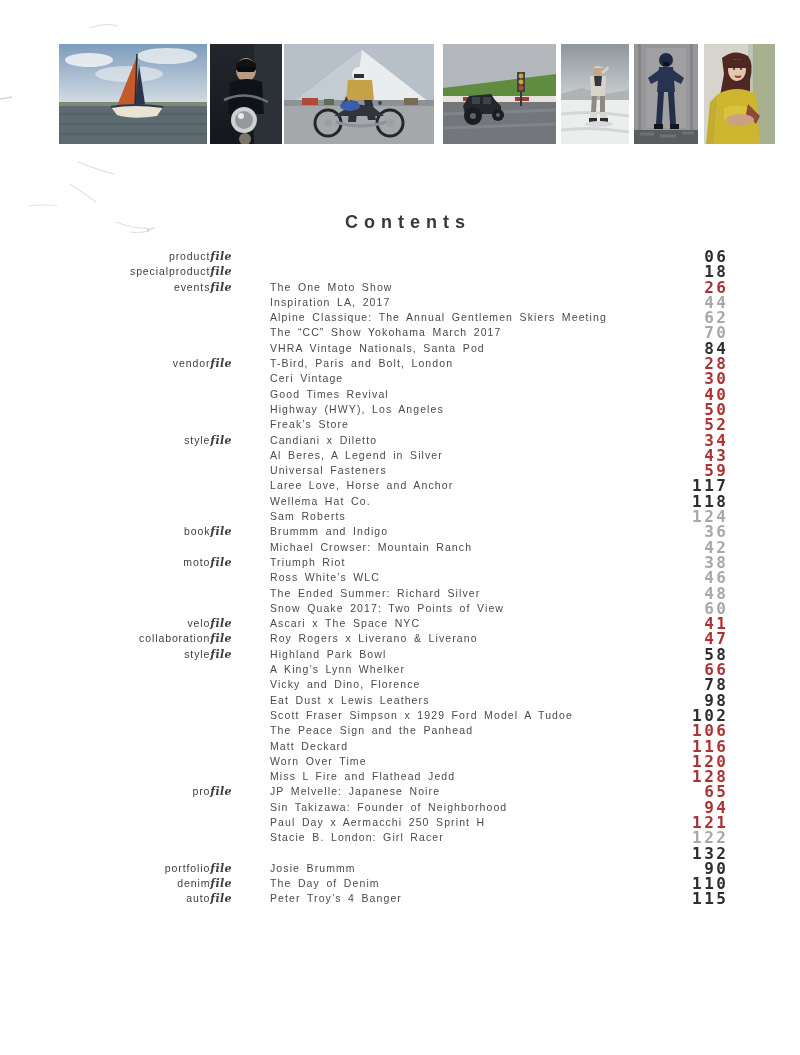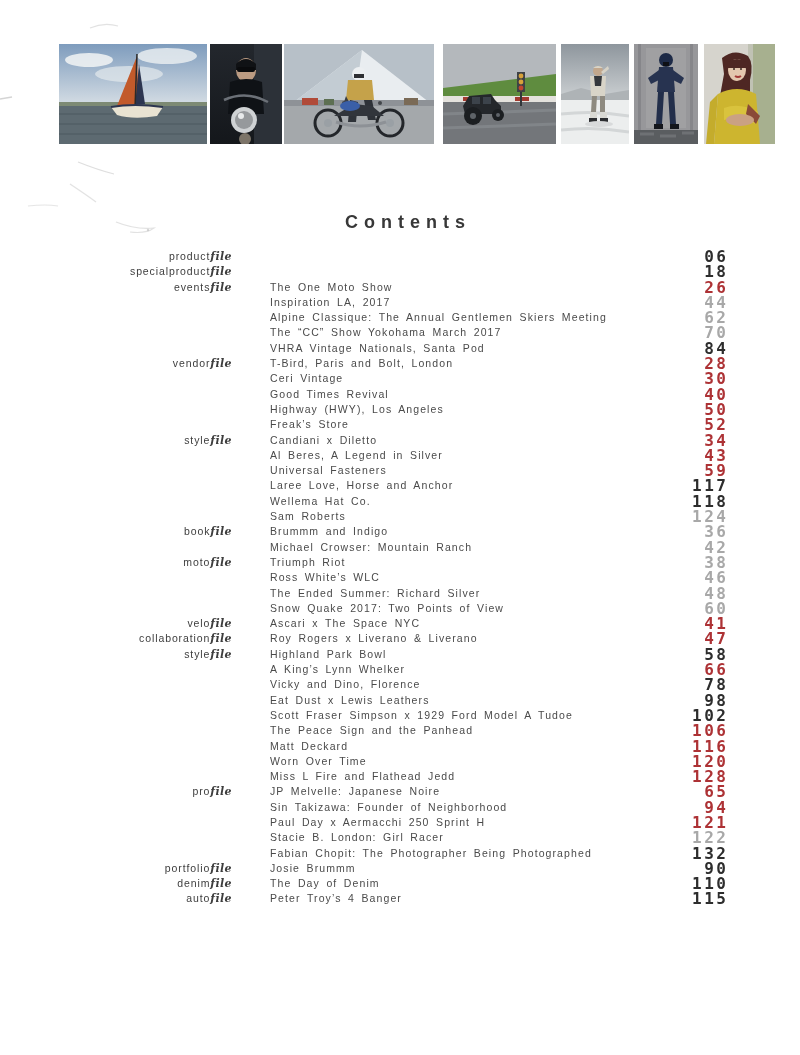--- a/index.html
+++ b/index.html
@@ -471,21 +471,20 @@
     </div>
 
     <div class="row">
       <div class="cat"><span class="cat-prefix"></span><span class="cat-file"></span></div>
       <div class="title">Stacie B. London: Girl Racer</div>
       <div class="page tone-gray">122</div>
     </div>
 
     <div class="row">
       <div class="cat"><span class="cat-prefix"></span><span class="cat-file"></span></div>
-      <div class="title">Fabian Chopit: The Photographer Being Photographed</div>
       <div class="page tone-dark">132</div>
     </div>
 
     <div class="row">
       <div class="cat"><span class="cat-prefix">portfolio</span><span class="cat-file">file</span></div>
       <div class="title">Josie Brummm</div>
       <div class="page tone-dark">90</div>
     </div>
 
     <div class="row">

